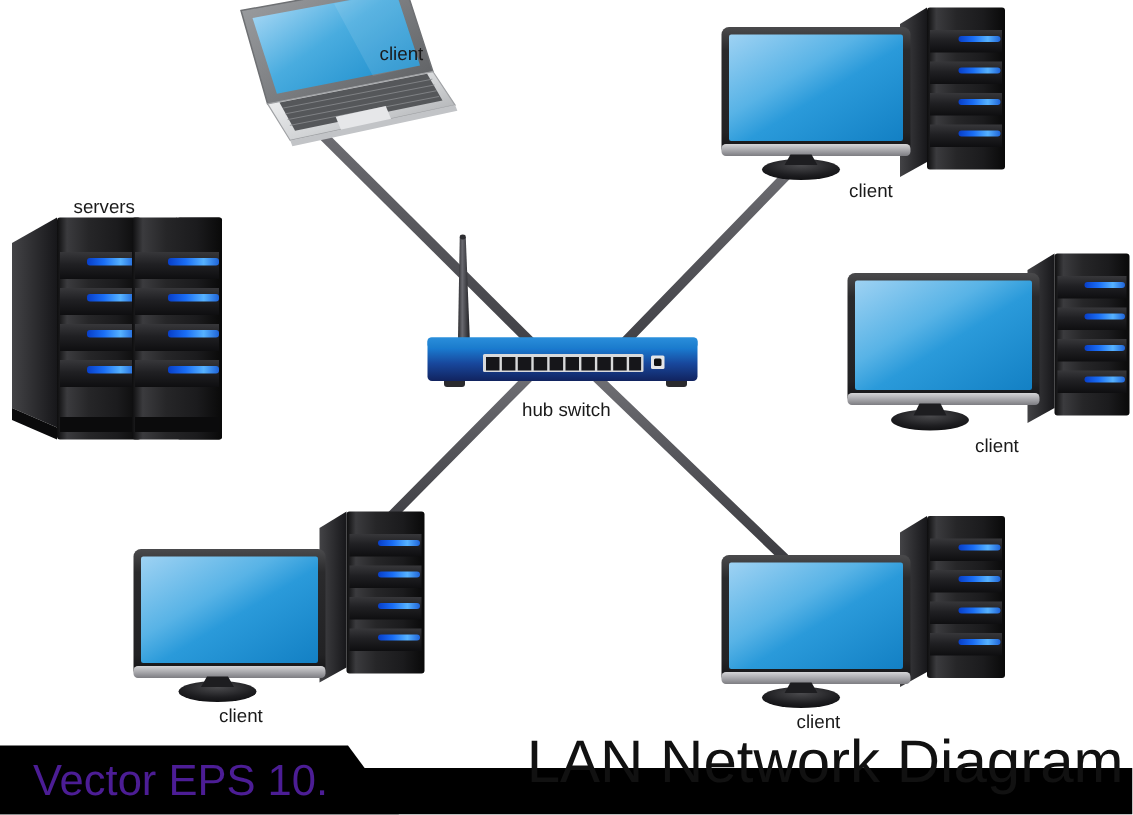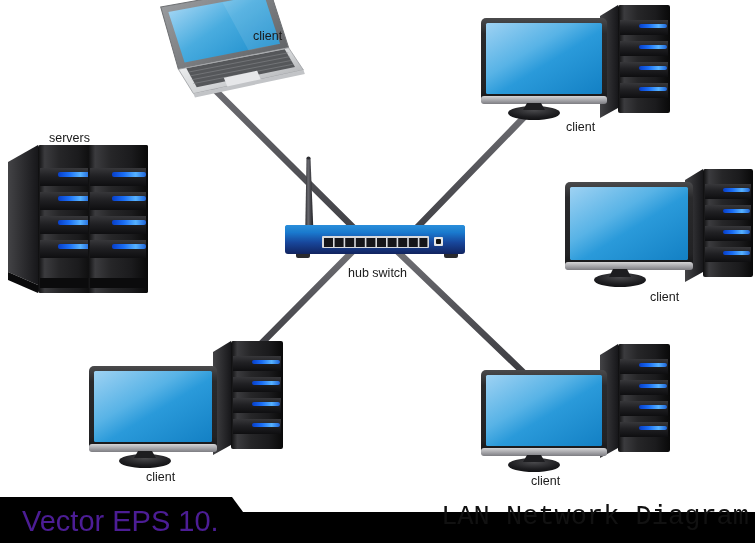--- a/index.html
+++ b/index.html
@@ -30,23 +30,23 @@
     position:absolute;left:232px;top:497px;width:0;height:0;
     border-style:solid;border-width:46px 0 0 34px;
     border-color:transparent transparent transparent #000;
   }
   #eps-text{
     position:absolute;left:22px;top:505px;
     color:#4c1d95;font-size:29px;font-weight:400;letter-spacing:0px;
     font-family:"Liberation Sans", sans-serif;white-space:nowrap;
   }
   #main-title{
-    position:absolute;right:6px;top:502px;
-    color:#111111;font-size:27px;font-weight:400;
-    font-family:Liberation Mono, monospace;white-space:nowrap;
+    position:absolute;right:6px;top:486px;
+    color:#111111;font-size:40px;font-weight:400;
+    font-family:Liberation Sans, sans-serif;white-space:nowrap;
   }
 </style>
 </head>
 <body>
 
 <div id="stage">
 
   <svg id="diagram" viewBox="0 0 755 543">
     <defs>
 

